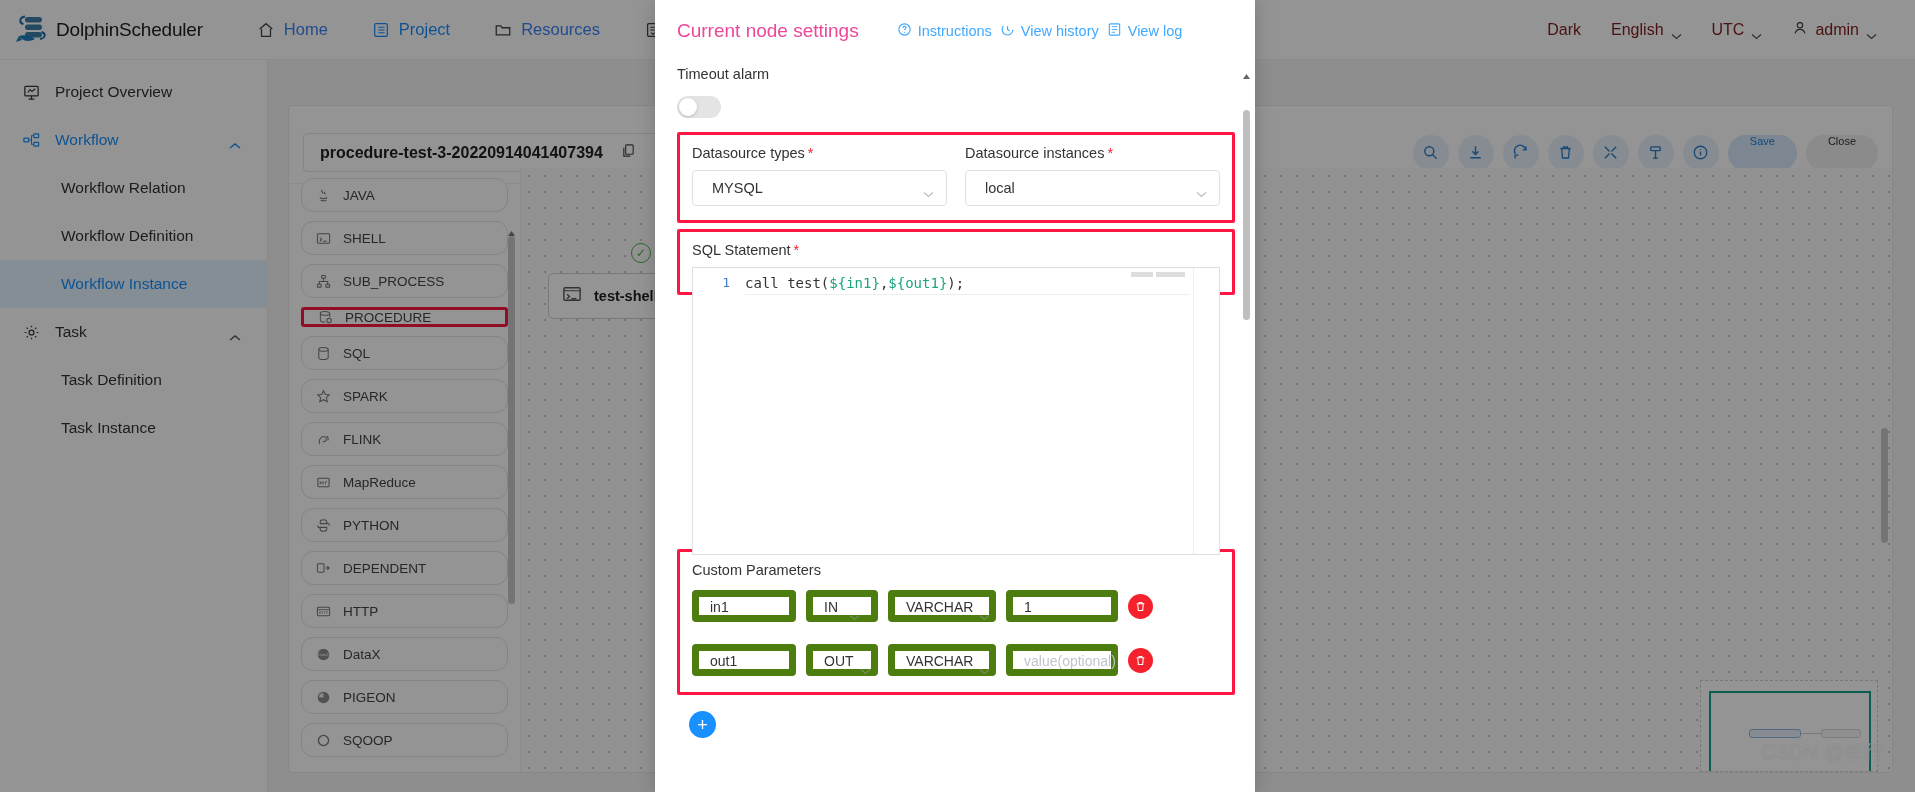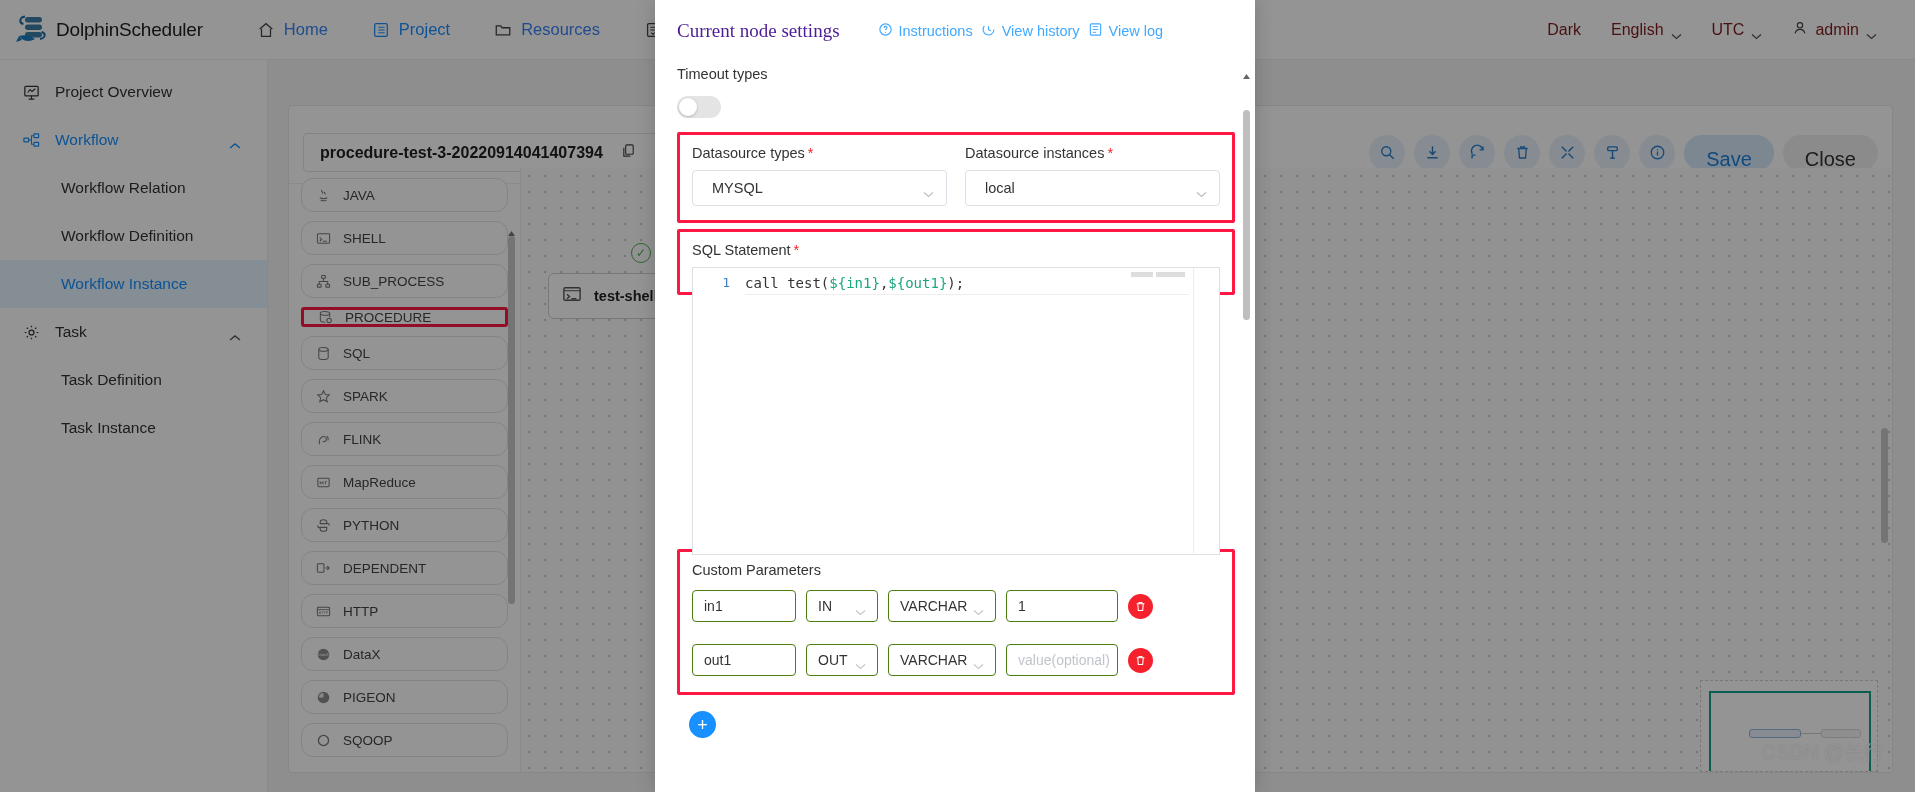--- a/index.html
+++ b/index.html
@@ -89,21 +89,21 @@
     padding: 9px 16px; border: 1px solid #e3e3e3; border-radius: 4px;
   }
   .wf-tools { margin-left: auto; display: flex; align-items: center; gap: 9px; }
   .rbtn {
     width: 36px; height: 36px; border-radius: 50%;
     background: #e9f2fb; display: flex; align-items: center; justify-content: center;
     cursor: pointer;
   }
   .tbtn {
     height: 36px; padding: 0 22px; border-radius: 18px;
-    display: flex; align-items: flex-end; font-size: 20px; cursor: pointer;
+    display: flex; align-items: flex-start; font-size: 11px; cursor: pointer;
   }
   .tbtn.primary { background: #d6e8fa; color: #1e7fd6; }
   .tbtn.ghost { background: #f0f0f0; color: #333; }
 
   
   .palette {
     position: absolute; top: 62px; left: 0; width: 232px; bottom: 0;
     border-right: 1px solid #efefef; overflow: hidden;
     padding: 10px 12px 0 12px;
   }
@@ -179,21 +179,21 @@
   .modal {
     position: absolute; top: 0; left: 655px; width: 600px; height: 792px;
     background: #fff; z-index: 60;
     display: flex; flex-direction: column;
     box-shadow: 0 0 18px rgba(0,0,0,.18);
   }
   .modal-head {
     height: 62px; display: flex; align-items: center;
     padding: 0 22px; flex: none;
   }
-  .modal-title { font-size: 19px; color: #4c1d95; font-family: Liberation Serif, serif; }
+  .modal-title { font-size: 19px; color: #ec4899; }
   .head-links { display: flex; align-items: center; gap: 8px; margin-left: 38px; }
   .hlink {
     display: flex; align-items: center; gap: 6px;
     color: #40a9ff; font-size: 14.5px; cursor: pointer; white-space: nowrap;
   }
   .modal-body {
     flex: 1; position: relative; overflow: hidden;
     padding: 0 20px 0 22px;
   }
   .modal-scroll {
@@ -248,22 +248,22 @@
     opacity: .7;
   }
   .code-rail {
     position: absolute; right: 0; top: 0; width: 26px; height: 100%;
     border-left: 1px solid #ededed;
   }
 
   .cp-wrap { padding: 10px 12px 16px 12px; }
   .cp-row { display: flex; align-items: center; gap: 10px; margin-top: 12px; }
   .inp {
-    height: 32px; border: 1px solid #4d7c0f; border-radius: 4px;
-    display: flex; align-items: center; padding: 0 11px;
+    height: 32px; border: 7px solid #4d7c0f; border-radius: 4px;
+    display: flex; align-items: flex-end; padding: 0 11px;
     font-size: 14px; color: #333; background: #fff;
   }
   .inp.ph { color: #c0c4cc; }
   .w-name { width: 104px; }
   .w-dir  { width: 72px; }
   .w-type { width: 108px; }
   .w-val  { width: 112px; }
   .del-btn {
     width: 25px; height: 25px; border-radius: 50%; background: #f5222d;
     display: flex; align-items: center; justify-content: center; cursor: pointer;
@@ -711,21 +711,21 @@
                 <path d="M5 5h6M5 8h6M5 11h3.5" stroke-width="1"></path>
               </svg>
           </span>
           <span>View log</span>
         </div>
       </div>
     </div>
 
     <div class="modal-body">
 
-      <div class="field-label" style="margin-top:4px">Timeout types</div>
+      <div class="field-label" style="margin-top:4px">Timeout alarm</div>
       <div class="toggle"></div>
 
       <div class="hl-box" style="margin-top:14px">
         <div class="ds-row">
           <div class="ds-col">
             <div class="field-label">
               <span>Datasource types</span><span class="req">*</span>
             </div>
             <div class="select">
               <span class="sv">MYSQL</span>

